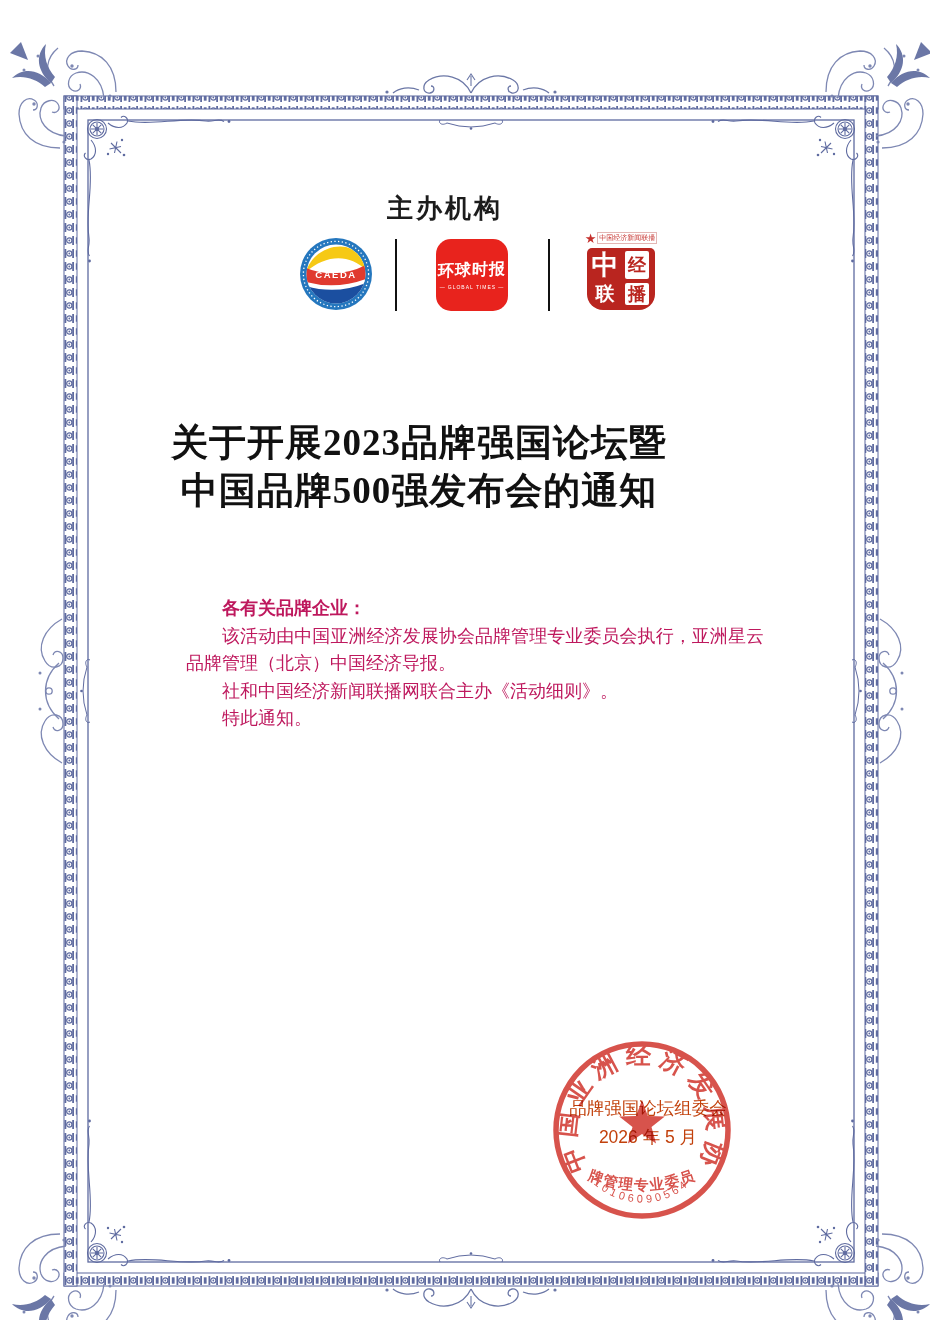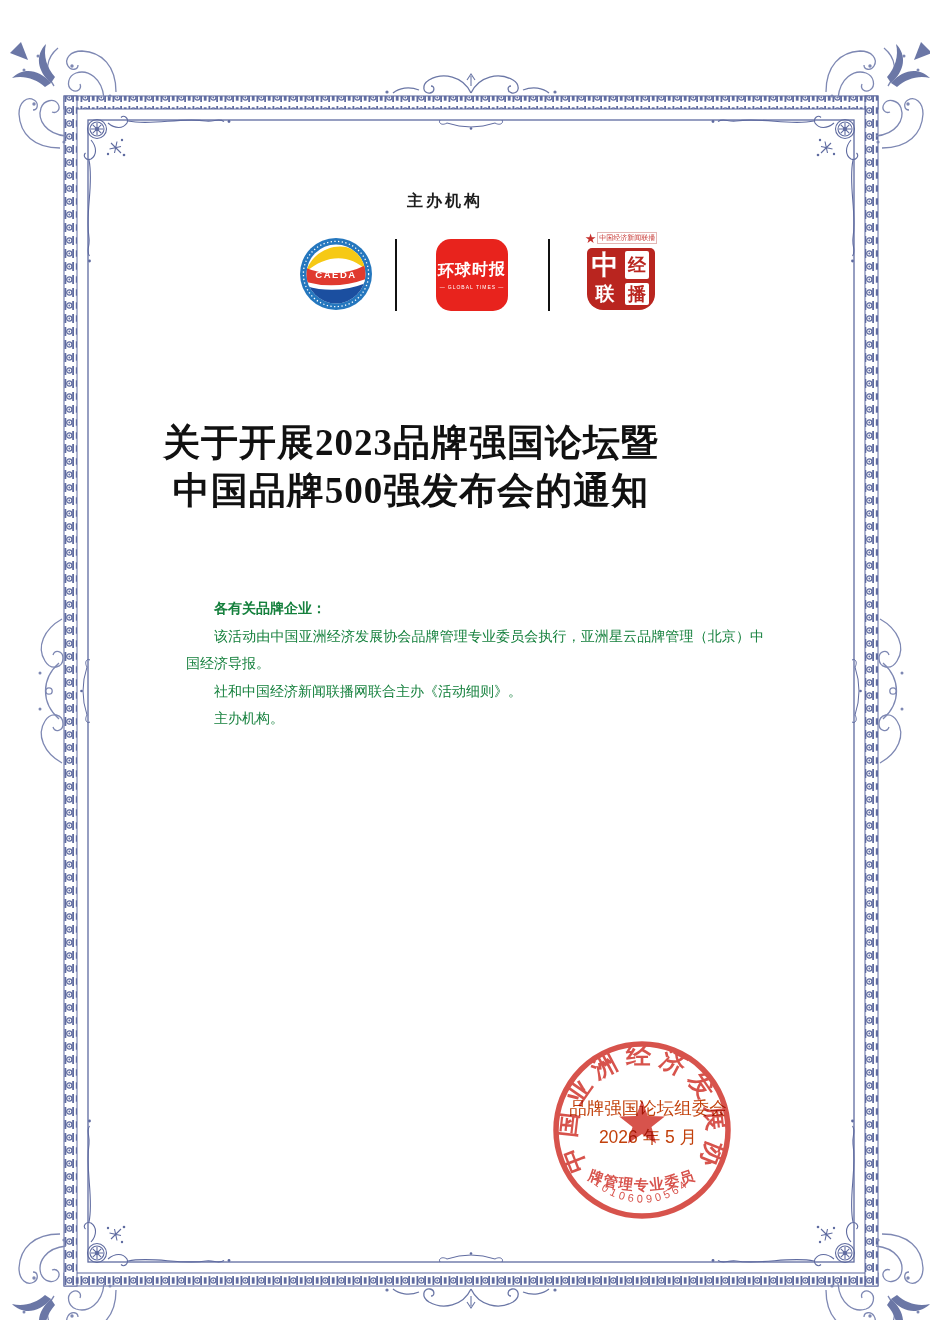--- a/index.html
+++ b/index.html
@@ -1,21 +1,21 @@
 <!DOCTYPE html>
 <html><head>
 <meta charset="utf-8">
 <style>
   html,body{margin:0;padding:0;background:#ffffff;}
   .page{position:relative;width:930px;height:1320px;background:#ffffff;overflow:hidden;
         font-family:"Liberation Sans","DejaVu Sans",sans-serif;color:#1c1c1c;}
   .frame-svg{position:absolute;left:0;top:0;width:930px;height:1320px;pointer-events:none;}
 
   .organizer-label{position:absolute;left:0;top:191px;width:890px;text-align:center;
-        font-family:Liberation Sans, sans-serif;font-weight:700;font-size:16px;letter-spacing:3px;}
+        font-family:Liberation Sans, sans-serif;font-weight:700;font-size:26px;letter-spacing:3px;}
 
   .logos{position:absolute;left:0;top:228px;width:930px;height:96px;}
   .logo-caeda{position:absolute;left:300px;top:10px;width:72px;height:72px;}
   .logo-divider{position:absolute;top:11px;width:2px;height:72px;background:#111;}
   .d1{left:395px}.d2{left:548px}
   .logo-gt{position:absolute;left:436px;top:11px;width:72px;height:72px;background:#e8231d;border-radius:15px;
         display:flex;flex-direction:column;align-items:center;justify-content:center;}
   .gt-title{color:#fff;font-weight:700;font-size:16px;letter-spacing:1px;transform:rotate(-2deg) skewX(-4deg);
         font-family:"Liberation Serif","DejaVu Serif",serif;white-space:nowrap;}
   .gt-sub{color:#fff;font-size:5px;letter-spacing:1px;margin-top:3px;white-space:nowrap;}
@@ -24,25 +24,25 @@
   .zjlb-top{display:flex;align-items:center;justify-content:center;height:16px;color:#c5302c;}
   .zjlb-star{font-size:13px;line-height:13px;margin-right:1px;}
   .zjlb-toptext{font-size:7px;letter-spacing:0;white-space:nowrap;border:0.5px solid #e3b6b4;padding:0 1px;}
   .zjlb-main{margin:2px auto 0;width:68px;height:62px;background:#b9251f;border-radius:5px 5px 16px 16px;
         display:grid;grid-template-columns:36px 28px;grid-template-rows:32px 26px;padding-top:1px;box-sizing:border-box;}
   .zjlb-cell{display:flex;align-items:center;justify-content:center;font-weight:700;}
   .zc-white{color:#fff;}
   .zc-box{background:#fff;color:#b9251f;margin:2px;border-radius:2px;}
   .z1{font-size:27px}.z2{font-size:18px}.z3{font-size:19px}.z4{font-size:18px}
 
-  .notice-title{position:absolute;left:0;top:419px;width:822px;text-align:center;
+  .notice-title{position:absolute;left:8px;top:419px;width:822px;text-align:center;
         font-family:"Liberation Serif","DejaVu Serif",serif;font-weight:700;font-size:37px;line-height:48px;letter-spacing:1px;color:#111;}
 
-  .body-block{position:absolute;left:186px;top:595px;width:578px;font-size:14px;line-height:27.6px;
-        text-align:justify;color:#15803d;}
+  .body-block{position:absolute;left:186px;top:595px;width:578px;font-size:18px;line-height:27.6px;
+        text-align:justify;color:#be185d;}
   .salutation{font-weight:700;margin:0 0 7px 0;}
   .body-block p{margin:0;text-indent:2em;}
 
   .signature{position:absolute;left:428px;top:1094px;width:440px;text-align:center;font-size:17.5px;line-height:28.5px;color:#c2410c;}
 
   .seal{position:absolute;left:530px;top:1018px;width:224px;height:224px;mix-blend-mode:multiply;opacity:.88;}
 </style>
 </head>
 <body>
 
@@ -197,21 +197,21 @@
 
   <div class="notice-title">
     <div>关于开展2023品牌强国论坛暨</div>
     <div>中国品牌500强发布会的通知</div>
   </div>
 
   <div class="body-block">
     <p class="salutation">各有关品牌企业：</p>
     <p>该活动由中国亚洲经济发展协会品牌管理专业委员会执行，亚洲星云品牌管理（北京）中国经济导报。</p>
     <p>社和中国经济新闻联播网联合主办《活动细则》。</p>
-    <p>主办机构。</p>
+    <p>特此通知。</p>
   </div>
 
   <div class="signature">
     <div>品牌强国论坛组委会</div>
     <div>2026 年 5 月</div>
   </div>
 
   <svg class="seal" viewBox="-112 -112 224 224">
     <defs>
       <path id="sealTopArc" d="M -54,37.8 A 66,66 0 1,1 54,37.8" fill="none"></path>

